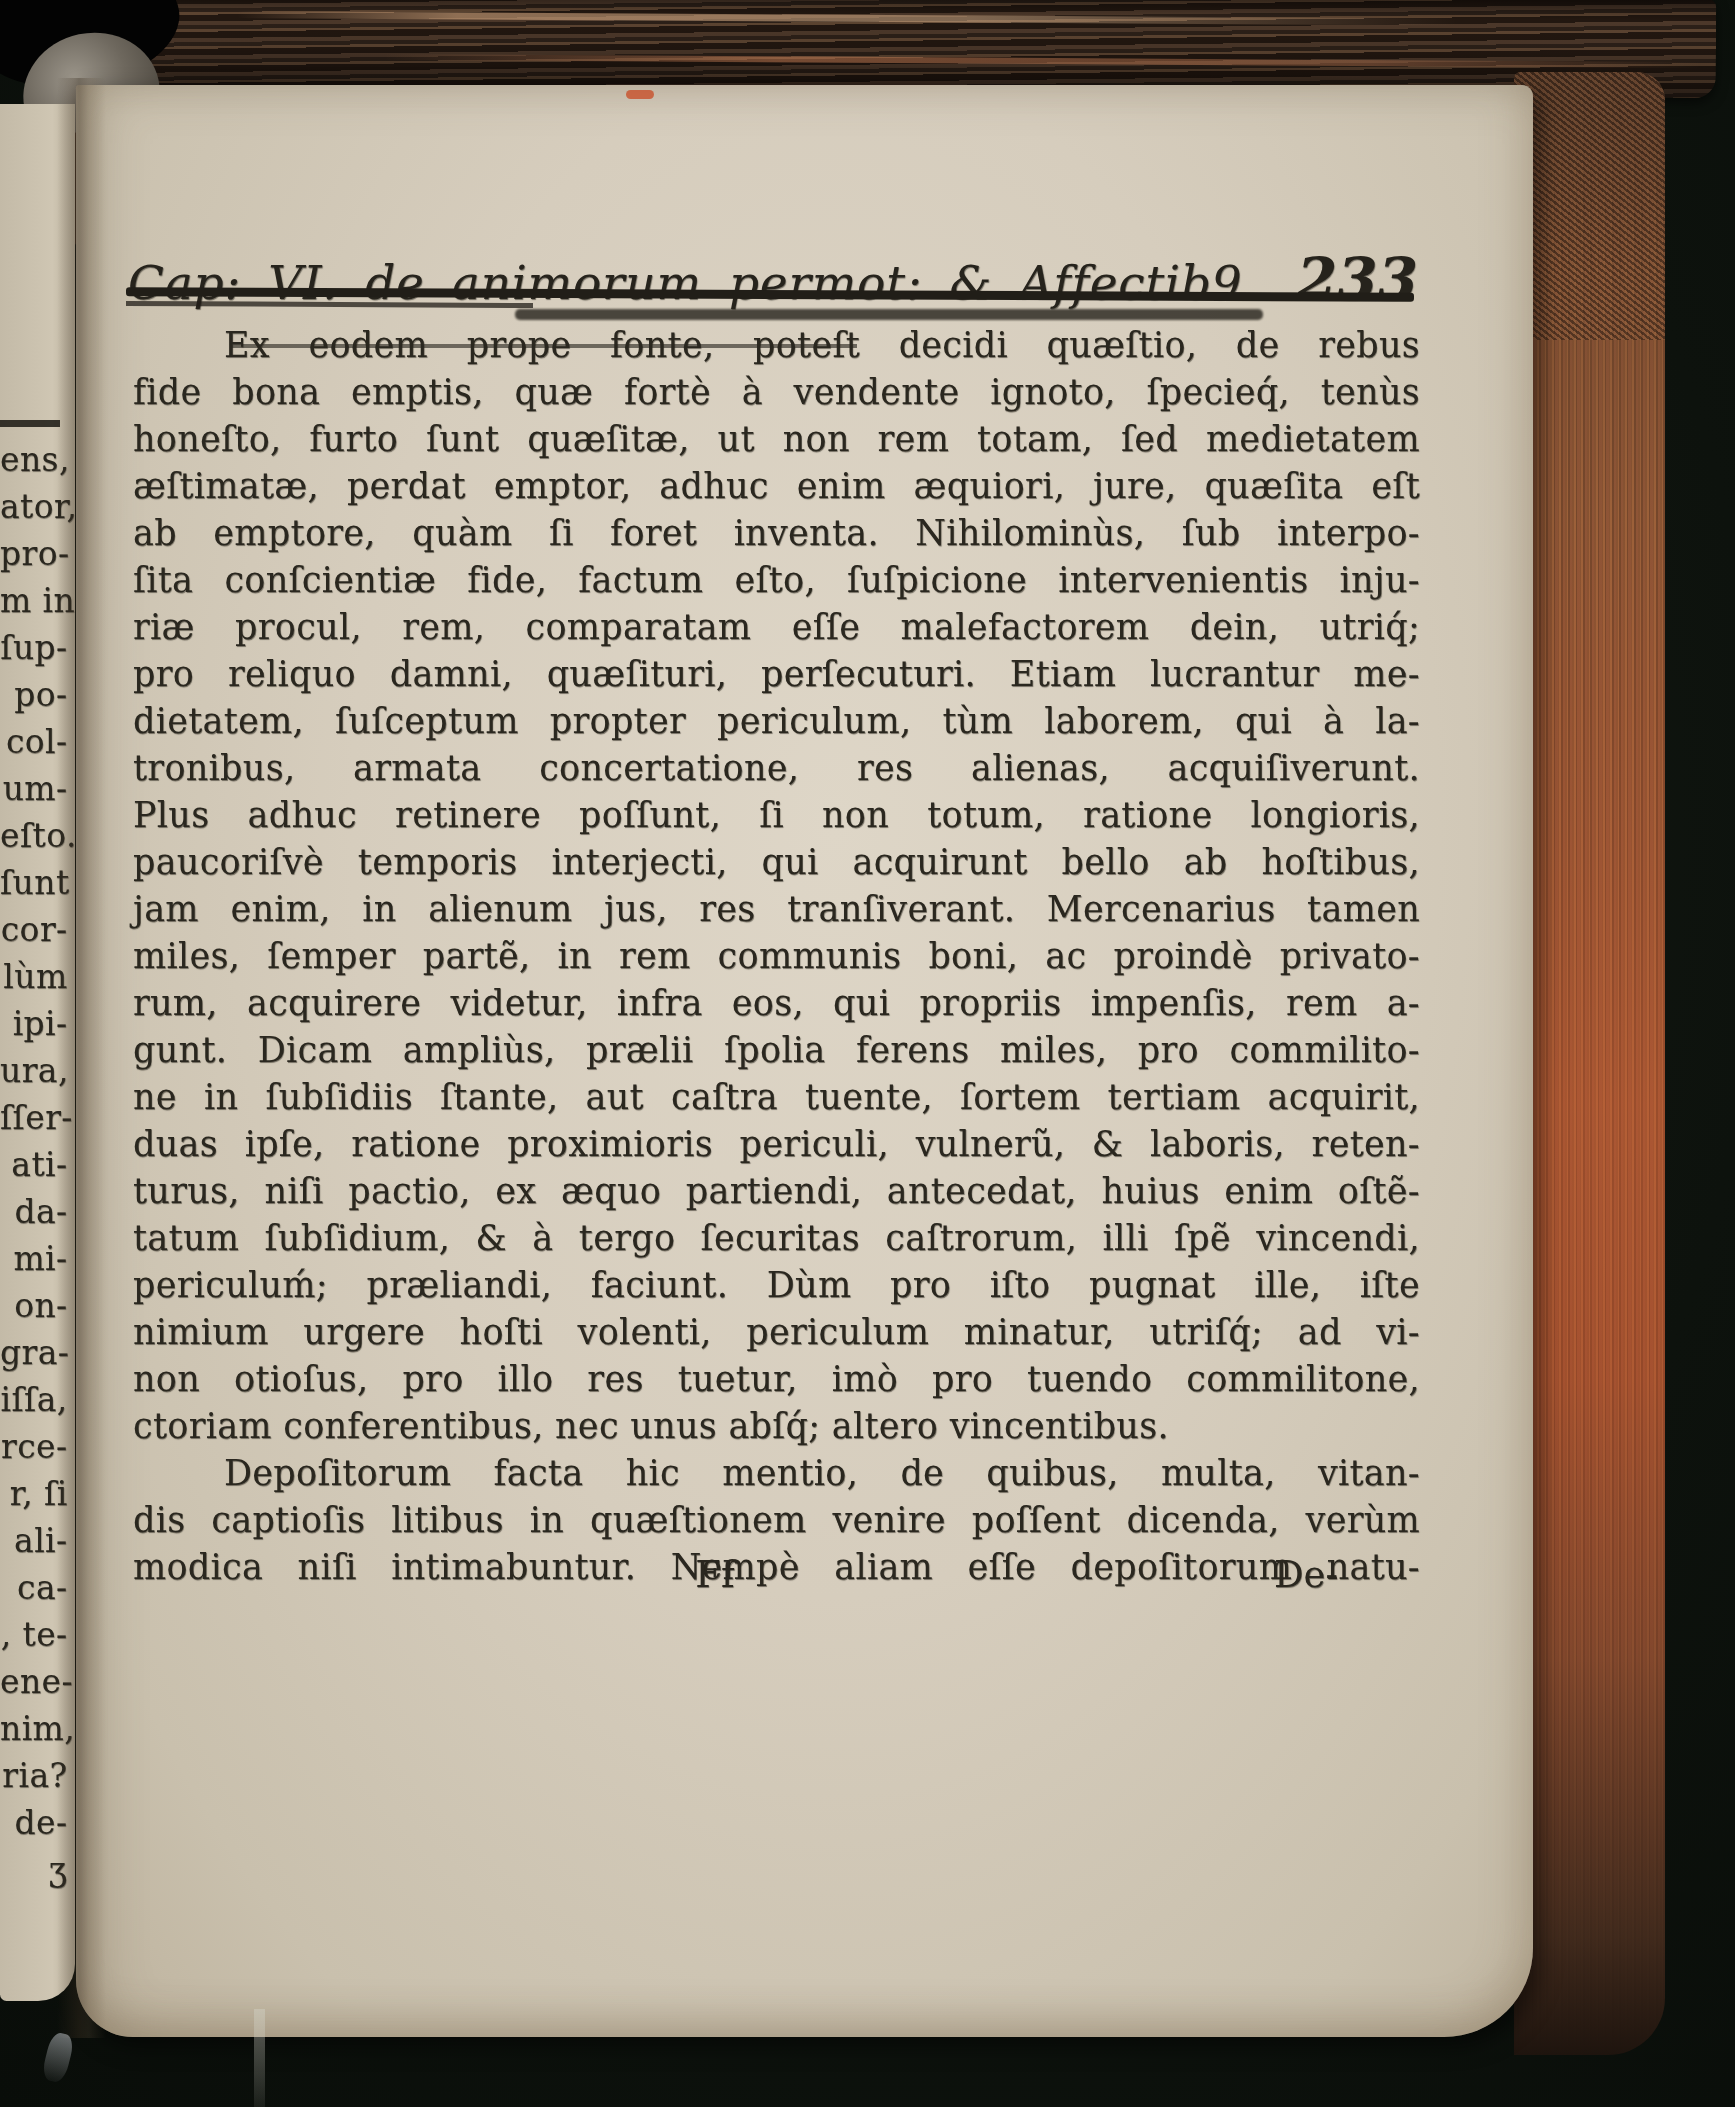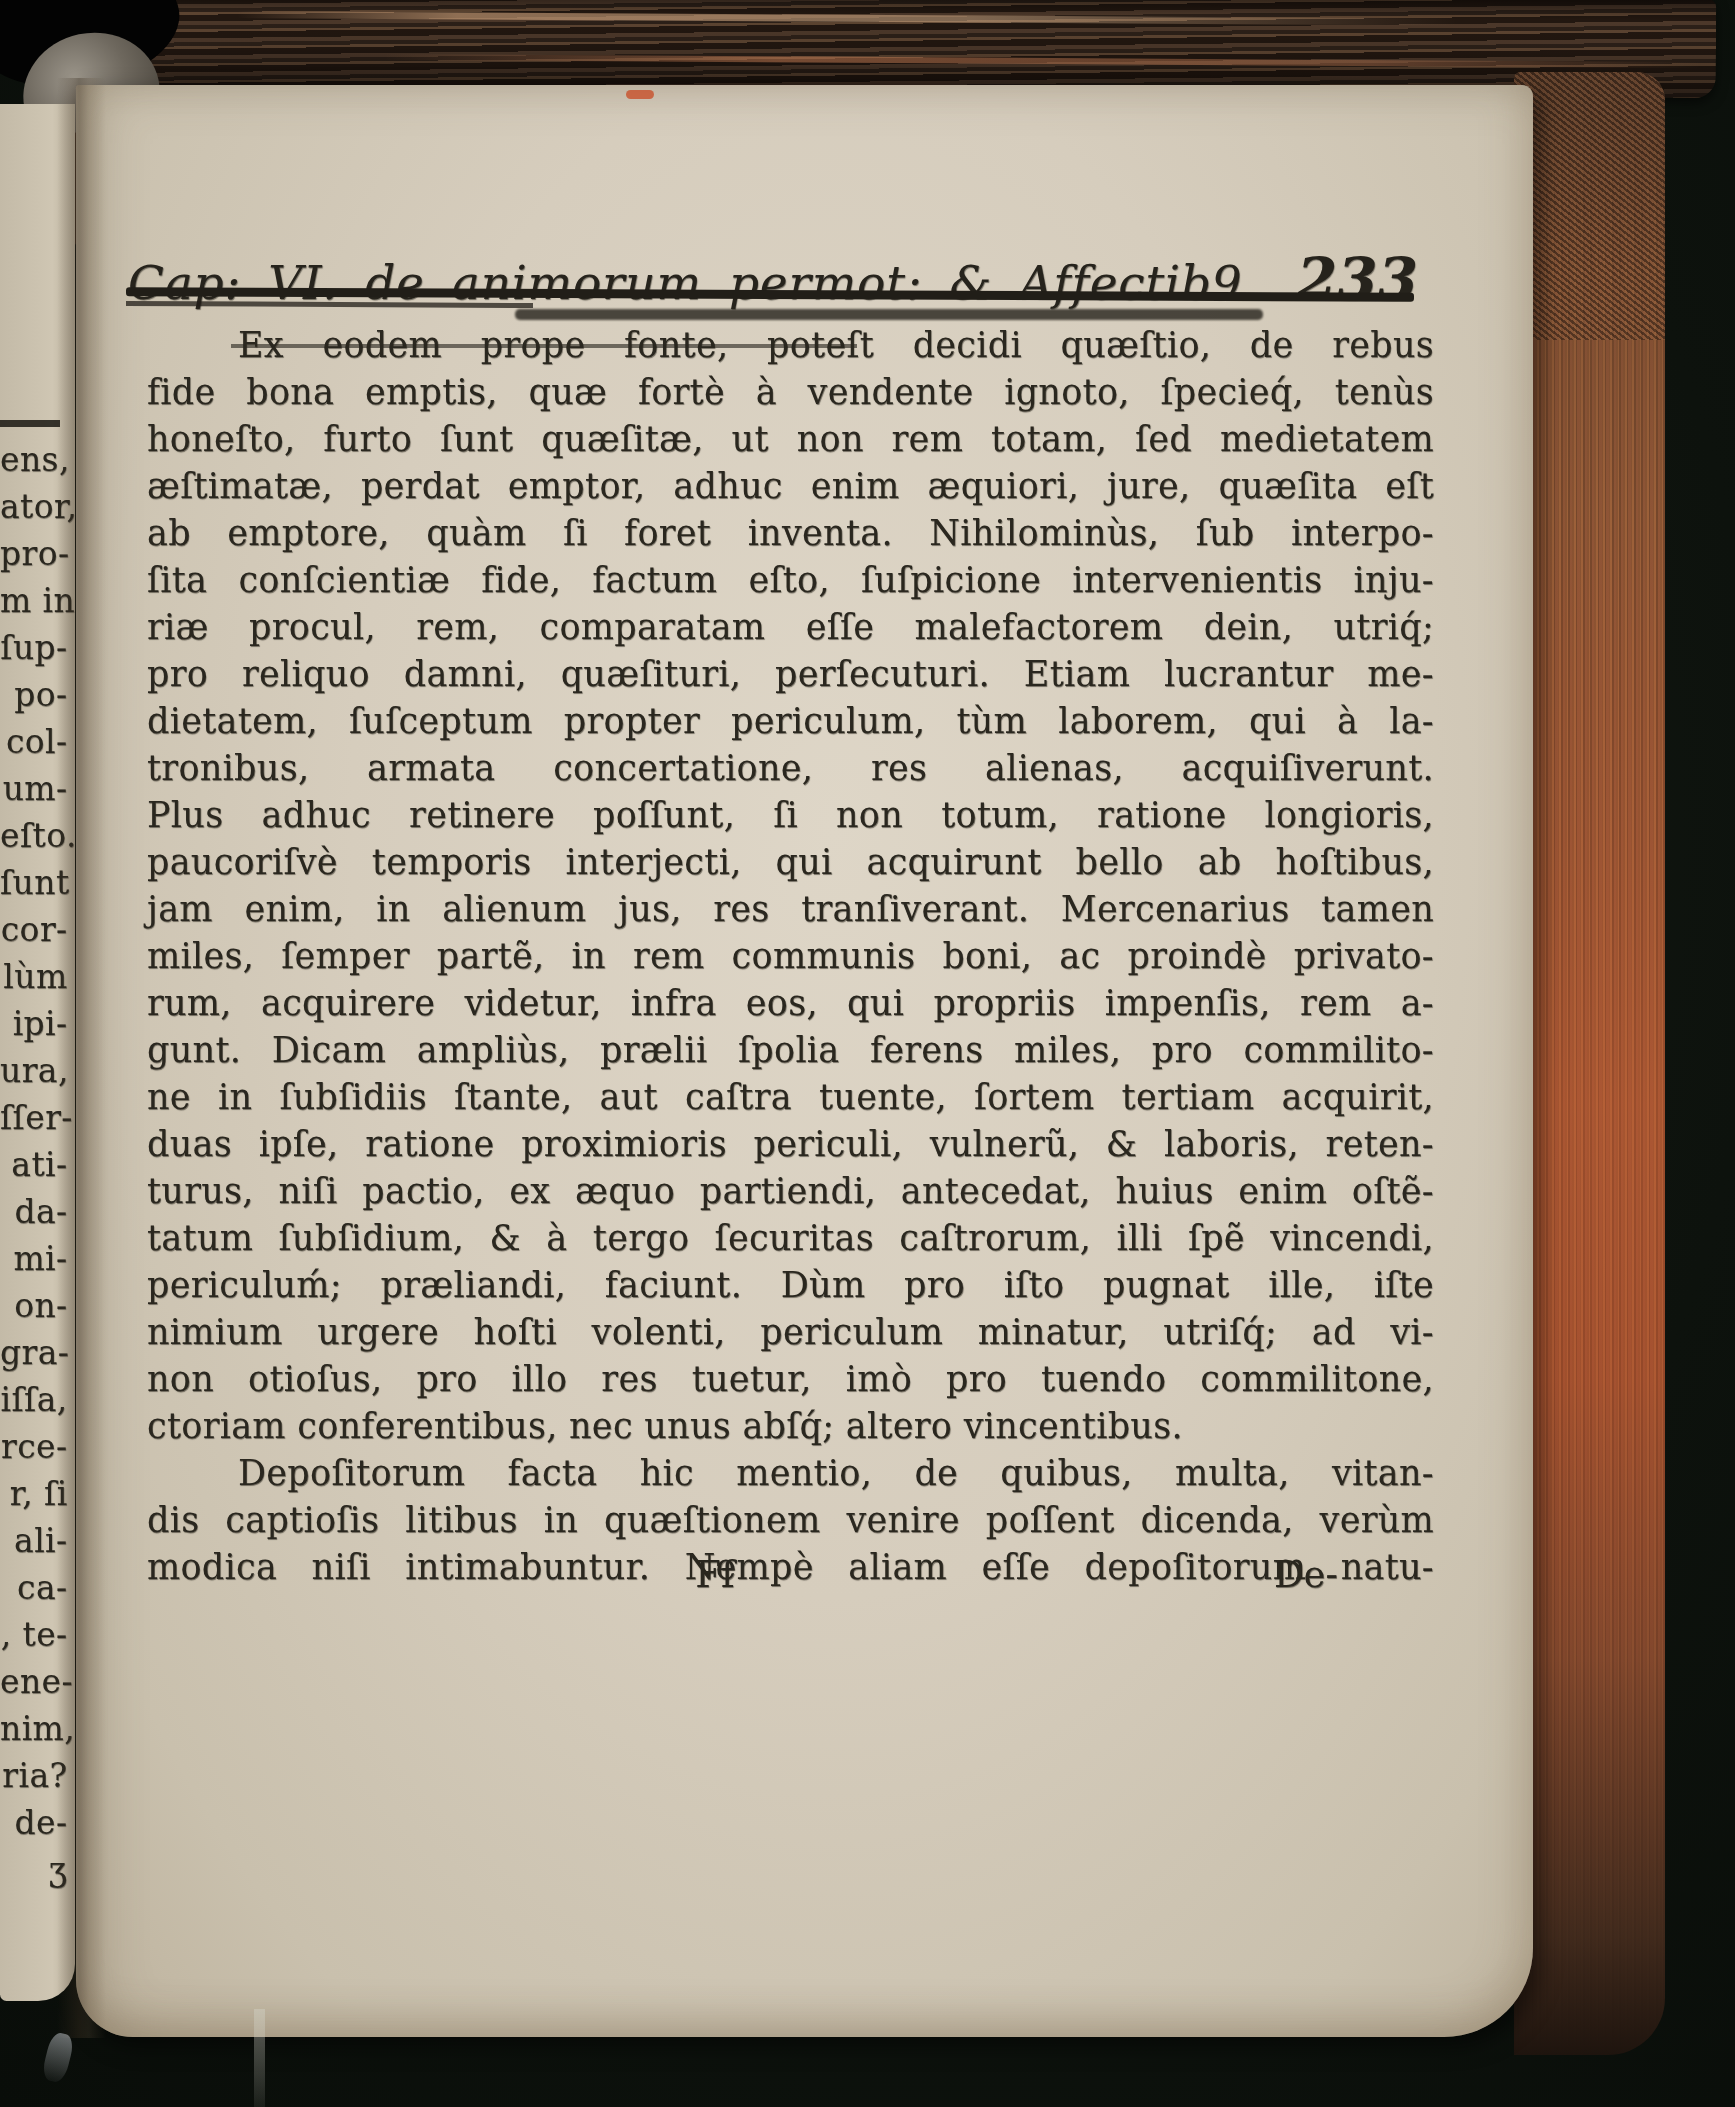--- a/index.html
+++ b/index.html
@@ -49,21 +49,21 @@
   .header-row{position:absolute;left:52px;top:120px;width:1290px;display:flex;justify-content:space-between;align-items:baseline;
         font-style:italic;color:#26231c;margin-top:40px;}
   .header-title{font-size:47px;letter-spacing:0.8px;word-spacing:11.4px;text-shadow:0.7px 0.8px 1px rgba(30,27,20,.55);}
   .header-num{font-size:58px;font-weight:bold;text-shadow:0.7px 0.8px 1px rgba(30,27,20,.55);}
   
   .rule-main{position:absolute;left:50px;top:205px;width:1288px;height:9px;background:#211e18;transform:rotate(.25deg);border-radius:3.3px;}
   .rule-sub{position:absolute;left:50px;top:217px;width:407px;height:4.9px;background:#211e18;opacity:.75;transform:rotate(.3deg);}
   .smear{position:absolute;left:439px;top:224px;width:748px;height:10.6px;background:#26231c;opacity:.8;filter:blur(0.8px);border-radius:4.9px;}
   .strike{position:absolute;left:155px;top:259px;width:626px;height:4.1px;background:#26231c;opacity:.6;filter:blur(0.4px);}
   
-  .text-block{position:absolute;left:71px;top:237px;width:1287px;color:var(--ink,#2a271f);}
+  .text-block{position:absolute;left:57px;top:237px;width:1287px;color:var(--ink,#2a271f);}
   .tl{font-size:35px;line-height:47px;height:47px;letter-spacing:0.3px;
       text-align:justify;text-align-last:justify;white-space:nowrap0;
       text-shadow:0.6px 0.7px 0.8px rgba(38,34,26,.55);}
   .tl.noj{text-align-last:left;}
   .tl.indent{padding-left:91px;}
   .footer-row{position:absolute;left:53px;top:1468px;width:1287px;height:49px;color:var(--ink,#2a271f);}
   .sig{position:absolute;left:44%;font-size:37px;text-shadow:0.6px 0.7px 0.8px rgba(38,34,26,.55);}
   .catch{position:absolute;right:78px;font-size:37px;text-shadow:0.6px 0.7px 0.8px rgba(38,34,26,.55);}
   
   .reflect{position:absolute;left:254px;top:2009px;width:10.6px;height:99px;

